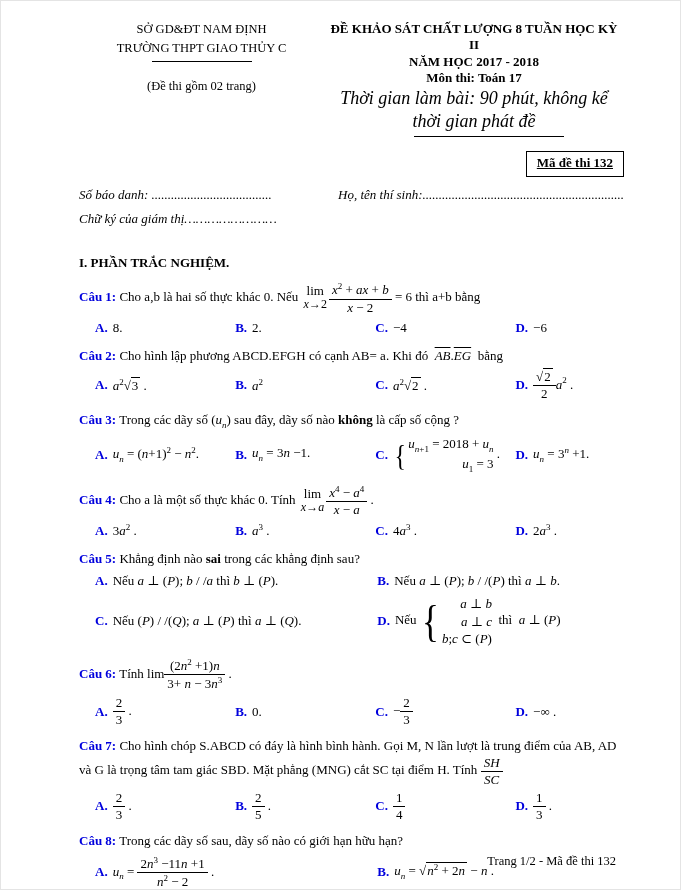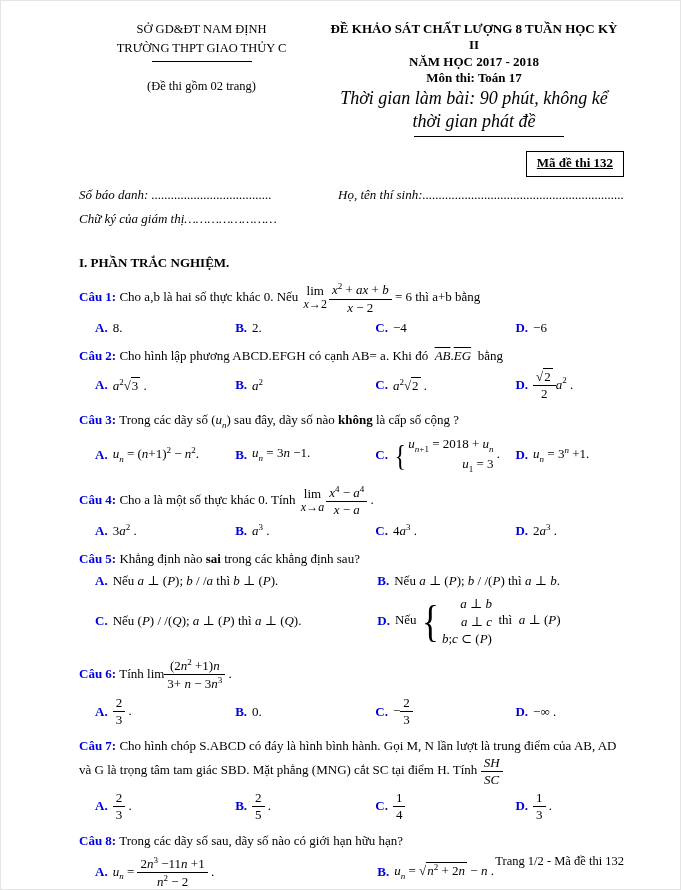--- a/index.html
+++ b/index.html
@@ -52,21 +52,21 @@
   .lim .lt{display:block;line-height:1;}
   .lim .ls{display:block;font-size:12px;line-height:1.2;}
   .sq{white-space:nowrap;}
   .sq .rad{border-top:1px solid #000;padding:0 2px 0 1px;}
   .cases{display:inline-flex;align-items:center;vertical-align:middle;}
   .cases .brace{font-size:30px;font-weight:400;line-height:.9;margin-right:1px;transform:scaleX(.8);}
   .cases.c3 .brace{font-size:44px;}
   .cases .rows{display:inline-block;text-align:right;}
   .cases .cr{display:block;line-height:1.35;}
   
-  .footer{position:absolute;right:56px;bottom:20px;font-size:12.5px;}
+  .footer{position:absolute;right:64px;bottom:20px;font-size:12.5px;}
 </style>
 </head>
 <body>
 
 <div class="page">
 
   <div class="header">
     <div class="h-left">
       <div class="l1">SỞ GD&amp;ĐT NAM ĐỊNH</div>
       <div class="l2">TRƯỜNG THPT GIAO THỦY C</div>

